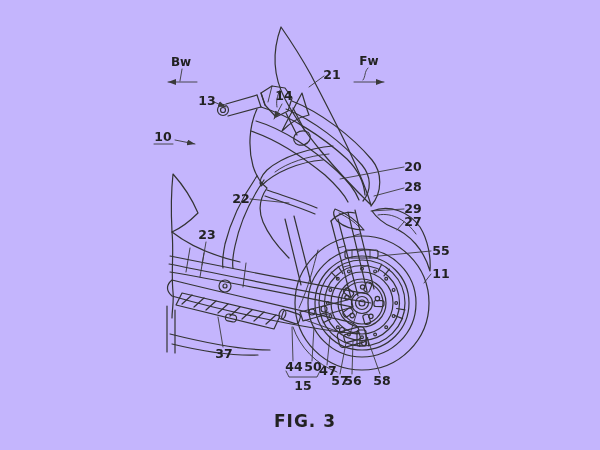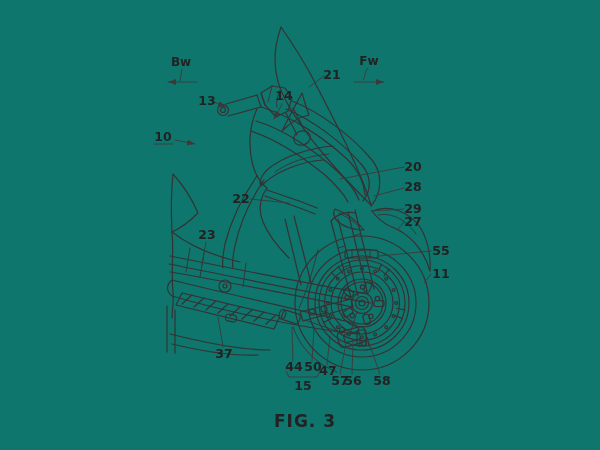--- a/index.html
+++ b/index.html
@@ -1,17 +1,17 @@
 <!DOCTYPE html>
 <html><head>
 <meta charset="utf-8">
 <style>
   html,body{margin:0;padding:0;background:#ffffff;}
   .page{
-    width:600px;height:450px;position:relative;background:#0f766e;
+    width:600px;height:450px;position:relative;background:#c4b5fd;
     font-family:"DejaVu Sans", sans-serif;overflow:hidden;
   }
   svg{display:block;}
   .ink path,.ink line,.ink circle,.ink rect,.ink ellipse,.ink polygon,.ink polyline{
     fill:none;stroke:#333333;stroke-width:1.2;stroke-linecap:round;stroke-linejoin:round;
   }
   .ink .thin{stroke-width:0.9;}
   .ink .filled{fill:#333333;stroke:none;}
   .leaders line, .leaders path{fill:none;stroke:#3a3a3a;stroke-width:0.9;stroke-linecap:round;}
   .labels text{

